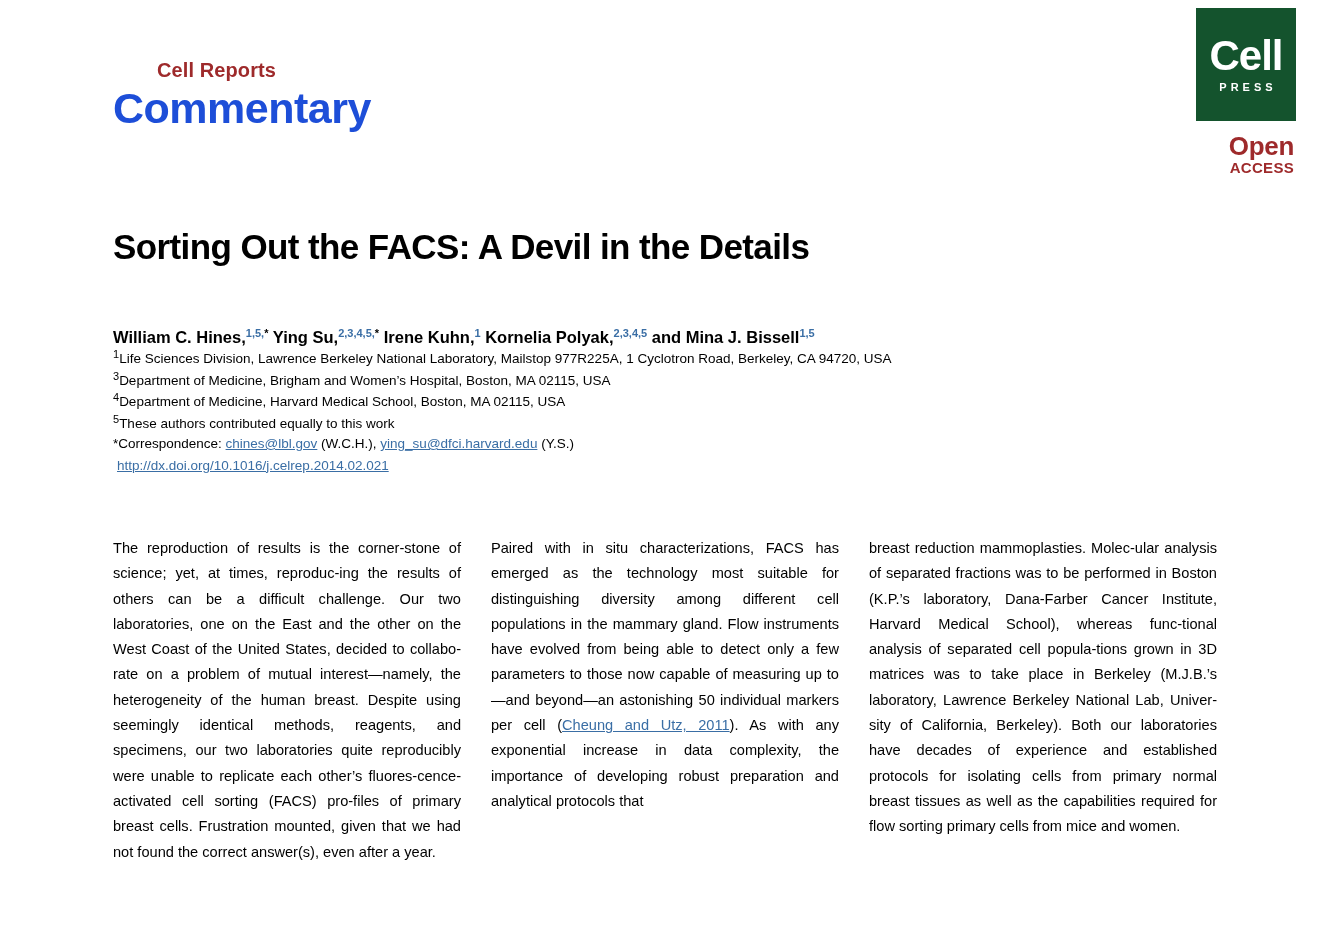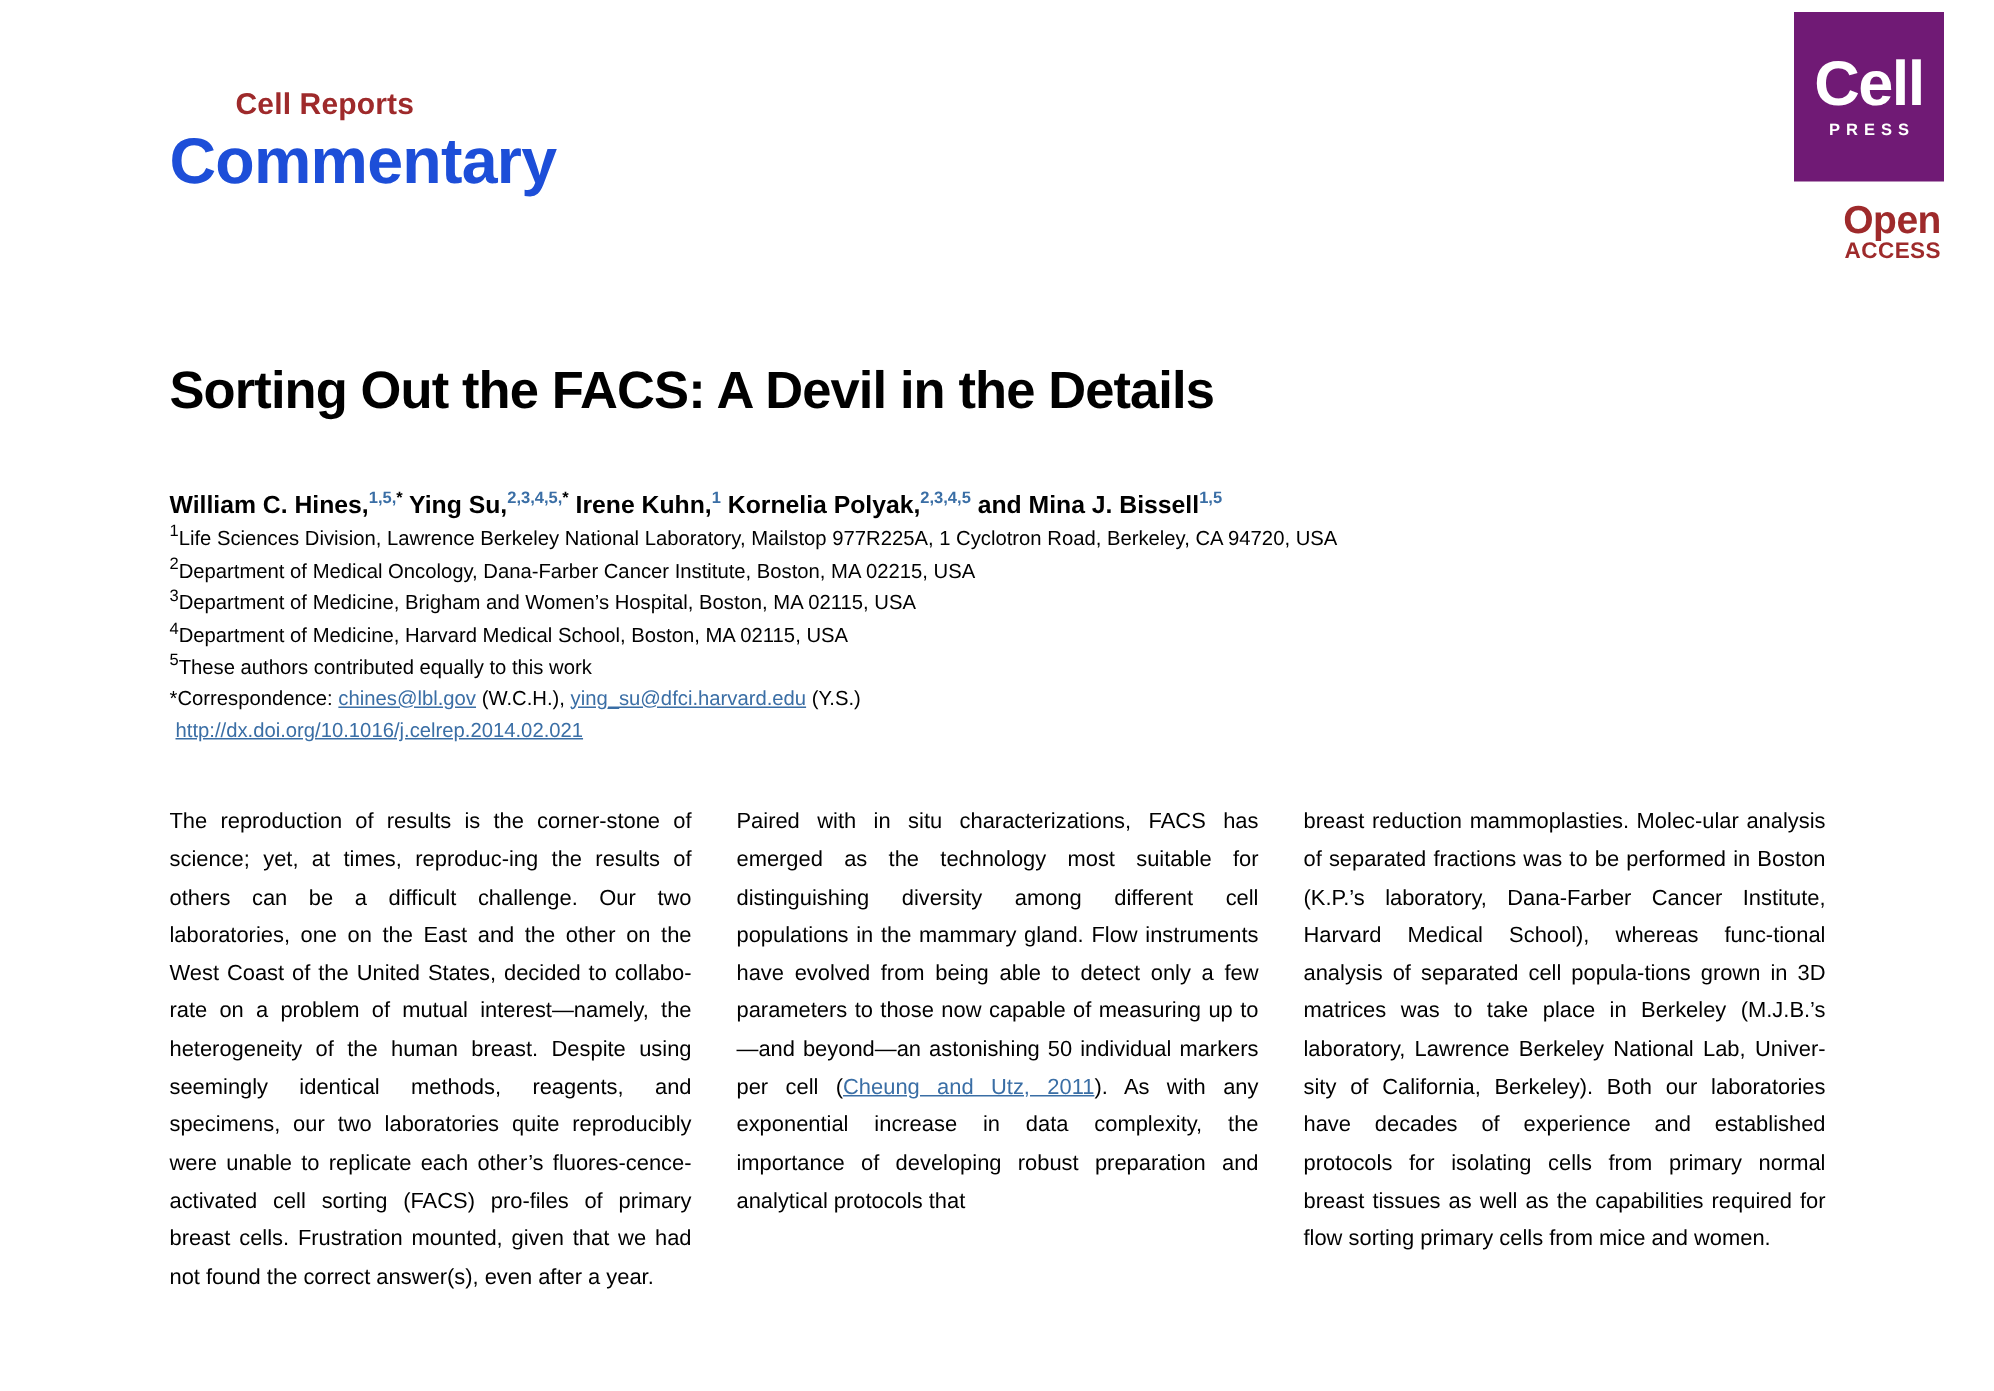--- a/index.html
+++ b/index.html
@@ -43,21 +43,21 @@
   .logo-block {
     position: absolute;
     right: 33px;
     top: 8px;
     width: 100px;
     text-align: center;
   }
   .cell-logo {
     width: 100px;
     height: 113px;
-    background: #701a75;
+    background: #14532d;
     display: flex;
     flex-direction: column;
     align-items: center;
     justify-content: center;
   }
   .cell-logo-word {
     color: #ffffff;
     font-size: 42px;
     font-weight: bold;
     line-height: 40px;
@@ -88,21 +88,21 @@
     font-size: 15px;
     font-weight: bold;
     line-height: 17px;
     letter-spacing: 0.3px;
   }
 
   
   .title {
     position: absolute;
     left: 113px;
-    top: 218px;
+    top: 204px;
     font-size: 35px;
     font-weight: bold;
     letter-spacing: -0.6px;
     color: #000;
   }
 
   
   .authors-block {
     position: absolute;
     left: 113px;
@@ -183,21 +183,20 @@
 </div>
 
 <h1 class="title">Sorting Out the FACS: A Devil in the Details</h1>
 
 <div class="authors-block">
   <div class="authors">
     <span>William C. Hines,</span><sup class="link">1,5,</sup><sup>*</sup><span> Ying Su,</span><sup class="link">2,3,4,5,</sup><sup>*</sup><span> Irene Kuhn,</span><sup class="link">1</sup><span> Kornelia Polyak,</span><sup class="link">2,3,4,5</sup><span> and Mina J. Bissell</span><sup class="link">1,5</sup>
   </div>
 
   <div class="aff"><sup>1</sup><span>Life Sciences Division, Lawrence Berkeley National Laboratory, Mailstop 977R225A, 1 Cyclotron Road, Berkeley, CA 94720, USA</span></div>
-  <div class="aff"><sup>2</sup><span>Department of Medical Oncology, Dana-Farber Cancer Institute, Boston, MA 02215, USA</span></div>
   <div class="aff"><sup>3</sup><span>Department of Medicine, Brigham and Women’s Hospital, Boston, MA 02115, USA</span></div>
   <div class="aff"><sup>4</sup><span>Department of Medicine, Harvard Medical School, Boston, MA 02115, USA</span></div>
   <div class="aff"><sup>5</sup><span>These authors contributed equally to this work</span></div>
 
   <div class="corr"><span>*Correspondence: </span><a class="link" href="#">chines@lbl.gov</a><span> (W.C.H.), </span><a class="link" href="#">ying_su@dfci.harvard.edu</a><span> (Y.S.)</span></div>
 
   <div class="doi"><a class="link" href="#">http://dx.doi.org/10.1016/j.celrep.2014.02.021</a></div>
 </div>
 
 <div class="columns">

